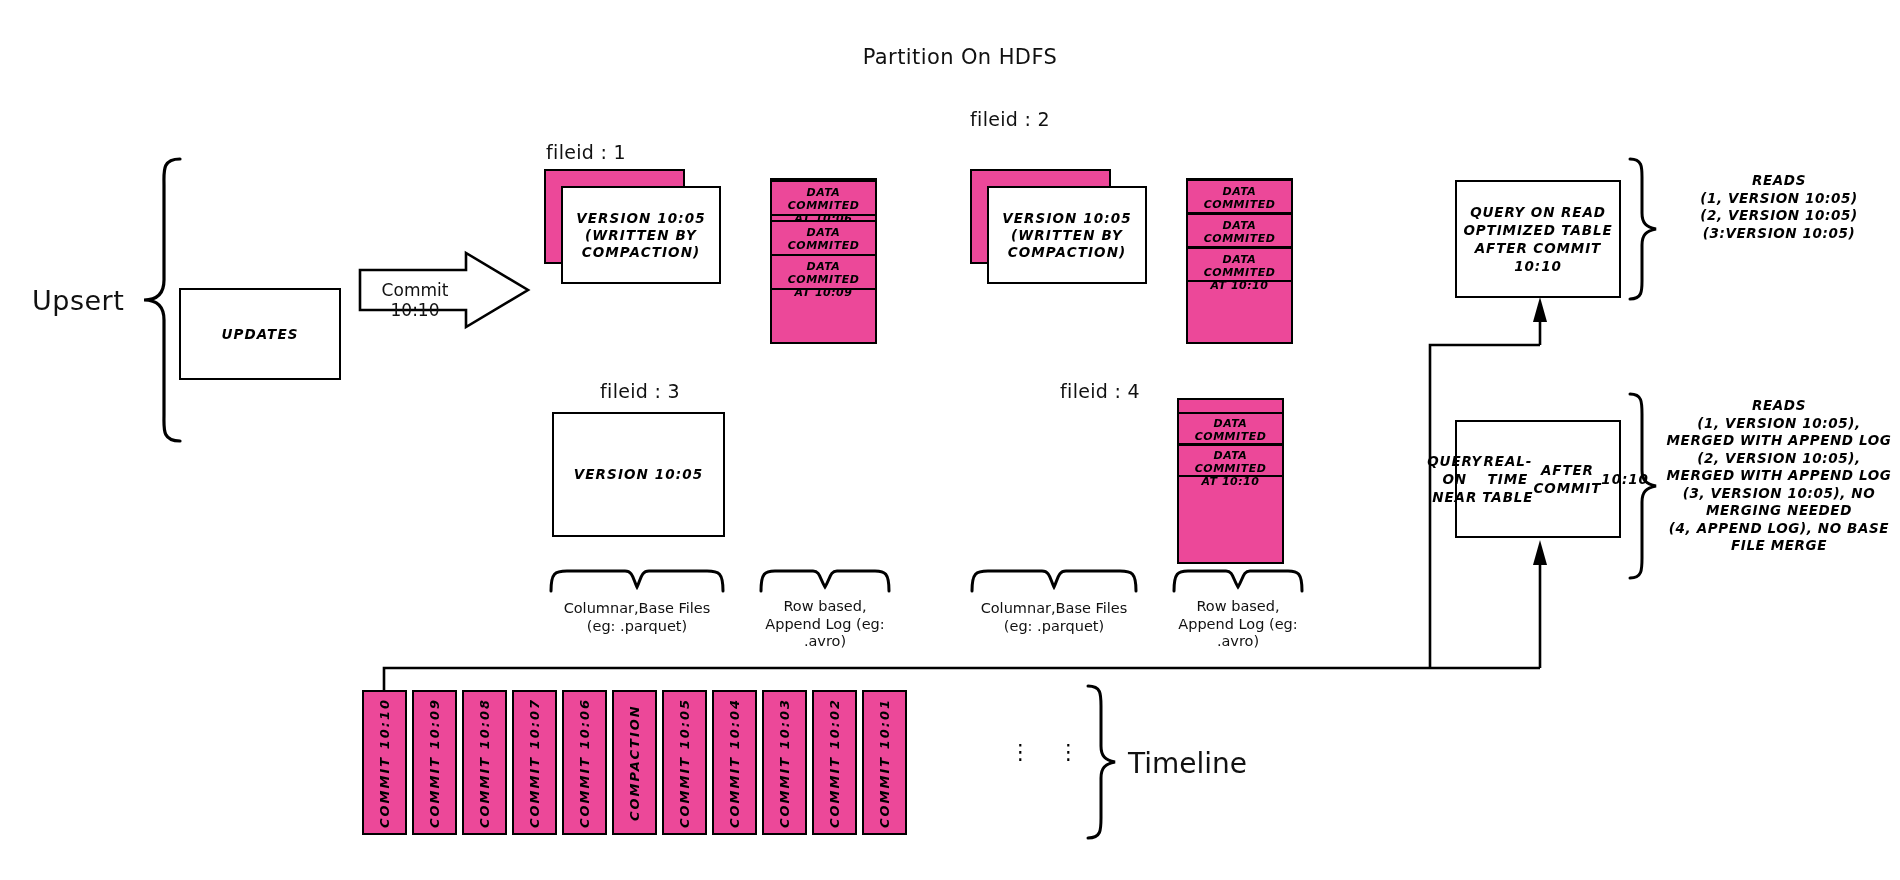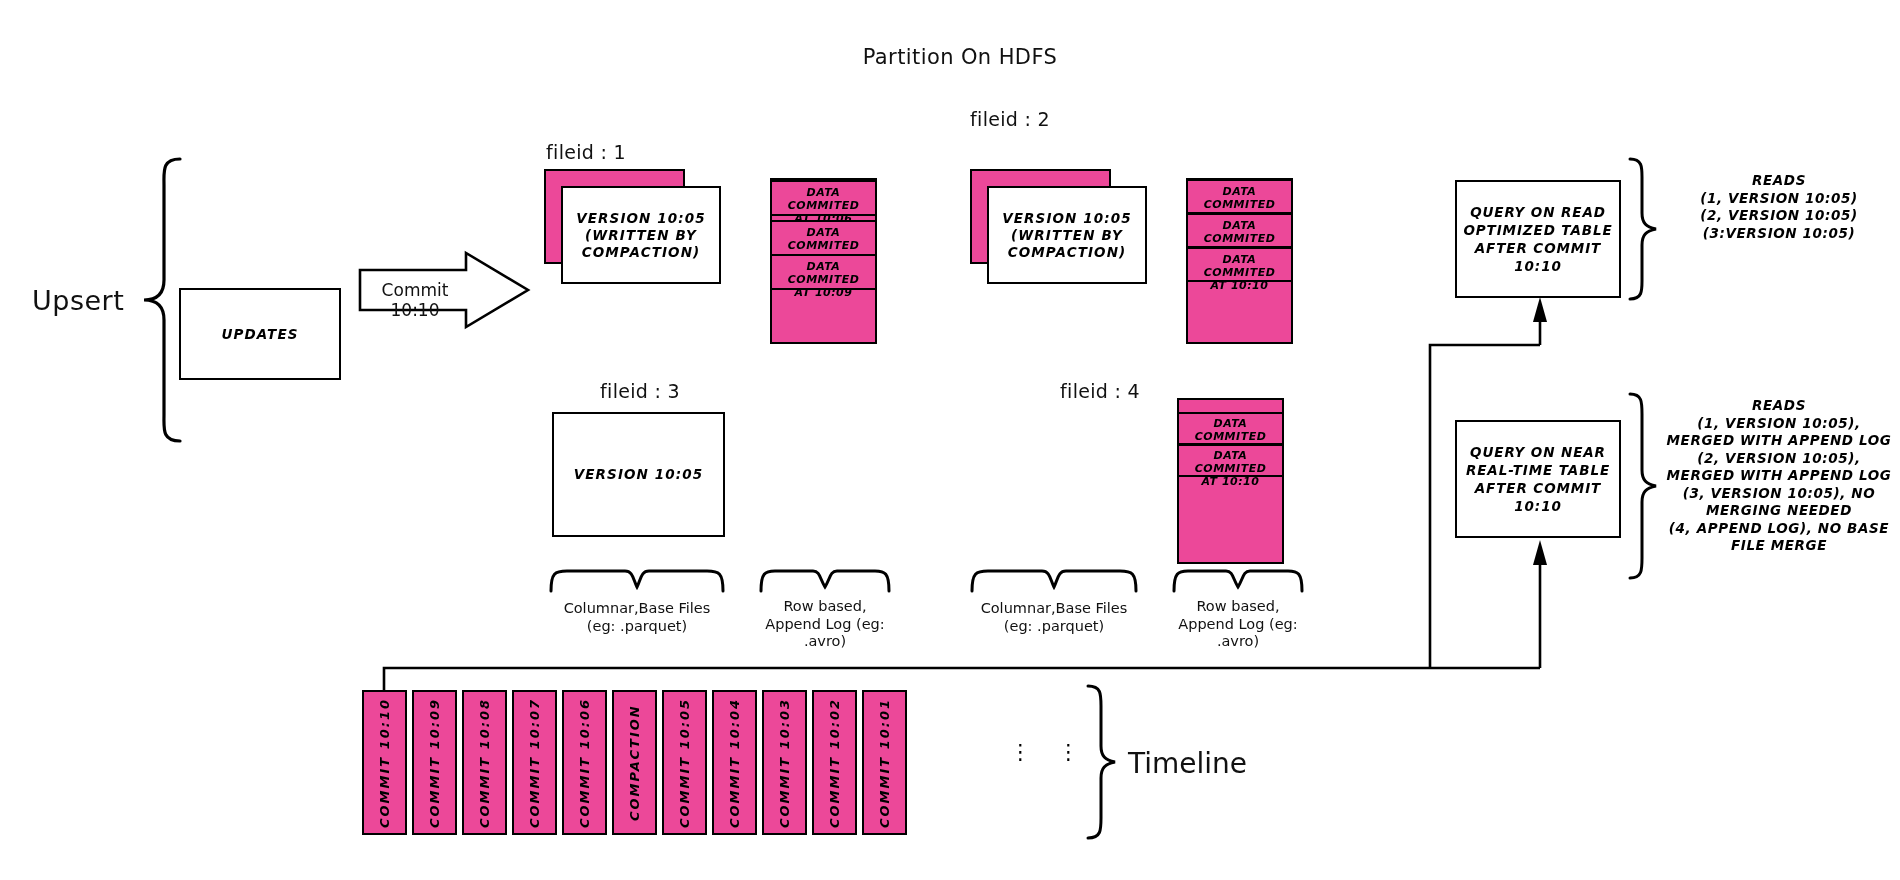--- a/index.html
+++ b/index.html
@@ -204,21 +204,21 @@
              C20,76 16,80 16,90 L16,126 C16,136 16,144 4,144" fill="none" stroke="#000" stroke-width="3" stroke-linecap="round"></path>
   </svg>
 
   <div class="abs mono-bold reads-text" style="left:1664px;top:172px;width:230px;">
     <span>READS</span><br>
     <span>(1, VERSION 10:05)</span><br>
     <span>(2, VERSION 10:05)</span><br>
     <span>(3:VERSION 10:05)</span>
   </div>
 
-  <div class="abs box" style="left:1455px;top:420px;width:166px;height:118px;flex-direction:column;">
+  <div class="abs box" style="left:1455px;top:420px;width:166px;height:118px;flex-direction:row;">
     <span class="mono-bold query-text">QUERY ON NEAR</span>
     <span class="mono-bold query-text">REAL-TIME TABLE</span>
     <span class="mono-bold query-text">AFTER COMMIT</span>
     <span class="mono-bold query-text">10:10</span>
   </div>
 
   <svg class="abs" style="left:1626px;top:390px;width:34px;height:195px;">
     <path d="M4,4 C16,4 16,12 16,24 L16,80 C16,90 20,94 30,96
              C20,98 16,102 16,112 L16,168 C16,180 16,188 4,188" fill="none" stroke="#000" stroke-width="3" stroke-linecap="round"></path>
   </svg>

